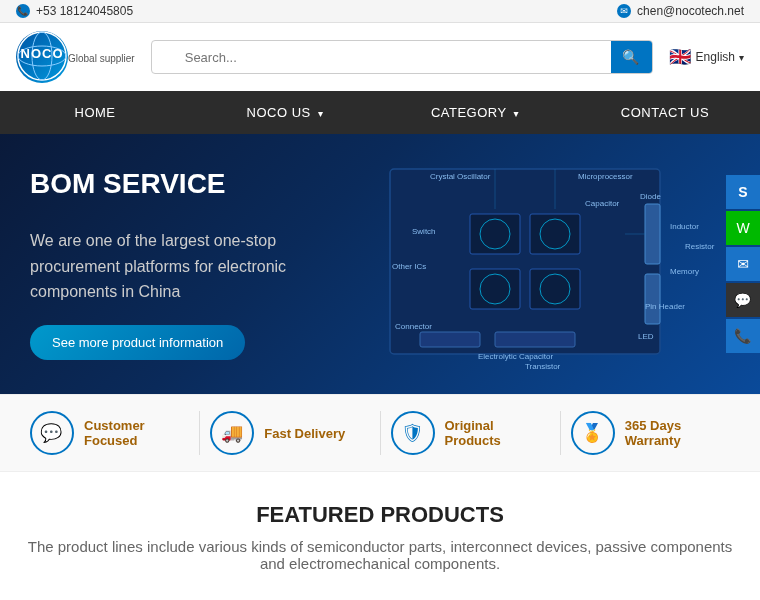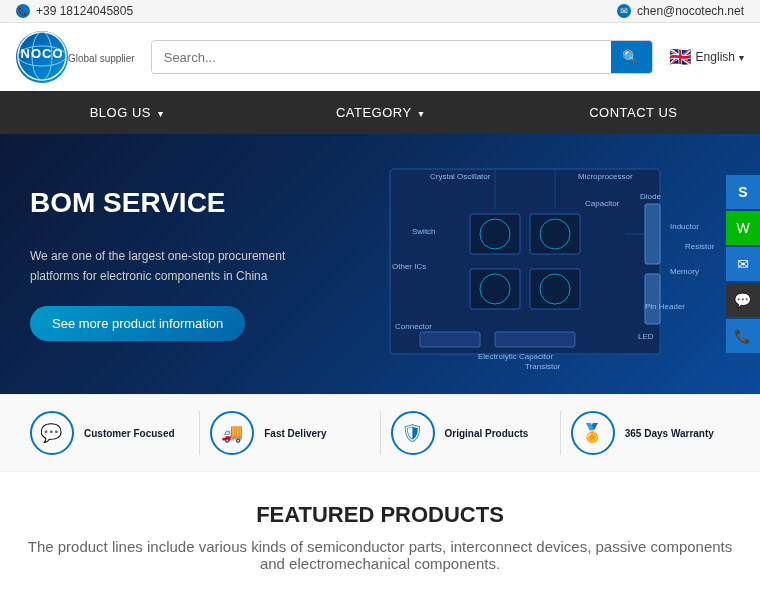--- a/index.html
+++ b/index.html
@@ -65,20 +65,21 @@
       color: #555;
       margin-top: 2px;
     }
     .search-area {
       flex: 1;
       display: flex;
       align-items: center;
       border: 1px solid #ccc;
       border-radius: 4px;
       overflow: hidden;
+      padding-left: 21px;
     }
     .search-area input {
       flex: 1;
       border: none;
       outline: none;
       padding: 8px 12px;
       font-size: 13px;
       color: #999;
     }
     .search-btn {
@@ -134,21 +135,21 @@
       color: white;
       z-index: 2;
     }
     .hero-title {
       font-size: 28px;
       font-weight: bold;
       color: white;
       margin-bottom: 28px;
     }
     .hero-desc {
-      font-size: 12px;
+      font-size: 16px;
       color: #ccc;
       line-height: 1.6;
       margin-bottom: 20px;
     }
     .hero-btn {
       background: linear-gradient(135deg, #0099cc, #0066aa);
       color: white;
       border: none;
       padding: 10px 22px;
       border-radius: 20px;
@@ -187,23 +188,23 @@
       border-radius: 50%;
       border: 2px solid #0074c2;
       display: flex;
       align-items: center;
       justify-content: center;
       color: #0074c2;
       font-size: 18px;
       flex-shrink: 0;
     }
     .feature-label {
-      font-size: 10px;
+      font-size: 13px;
       font-weight: bold;
-      color: #0f172a;
+      color: #a16207;
     }
 
     
     .featured-section {
       padding: 30px 20px 20px;
       text-align: center;
     }
     .featured-title {
       font-size: 22px;
       font-weight: bold;
@@ -214,21 +215,21 @@
       font-size: 15px;
       color: #666;
     }
   </style>
 </head>
 <body>
 
 <div class="top-bar">
   <div class="top-bar-left">
     <span class="top-bar-icon">📞</span>
-    <span>+39 18124045805</span>
+    <span>+53 18124045805</span>
   </div>
   <div class="top-bar-right">
     <span class="top-bar-icon">✉</span>
     <span>chen@nocotech.net</span>
   </div>
 </div>
 
 <div class="header">
   <div class="logo-area">
     <div class="logo-circle">
@@ -249,21 +250,24 @@
   </div>
   <div class="lang-selector">
     <span style="font-size:18px;">🇬🇧</span>
     <span>English</span>
     <span style="font-size:10px;">▾</span>
   </div>
 </div>
 
 <nav class="nav">
   <div class="nav-item">
-    <span>BLOG US</span>
+    <span>HOME</span>
+  </div>
+  <div class="nav-item">
+    <span>NOCO US</span>
     <span class="dropdown-arrow">▾</span>
   </div>
   <div class="nav-item">
     <span>CATEGORY</span>
     <span class="dropdown-arrow">▾</span>
   </div>
   <div class="nav-item">
     <span>CONTACT US</span>
   </div>
 </nav>

